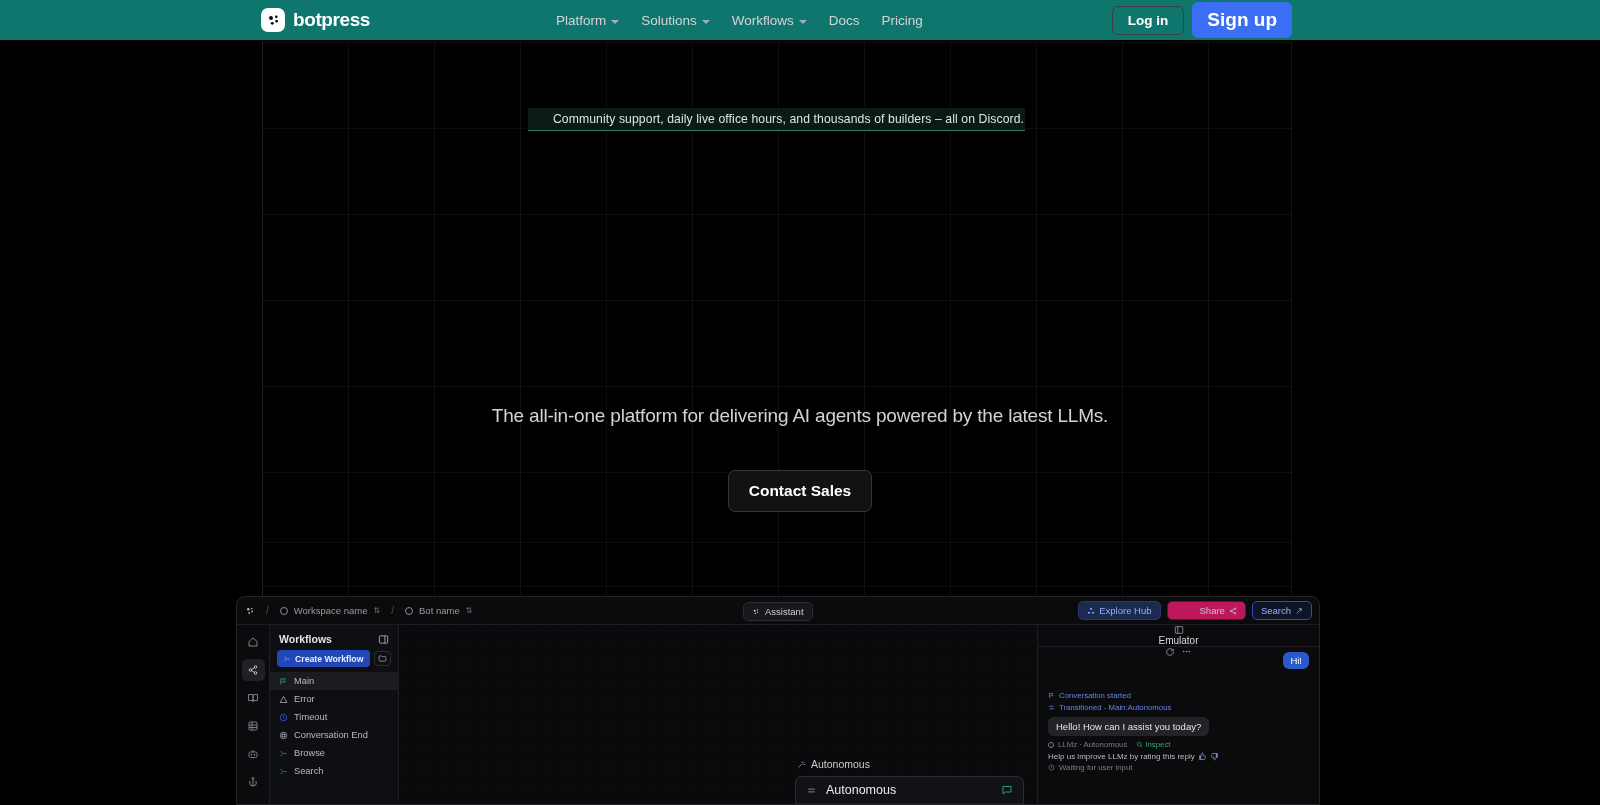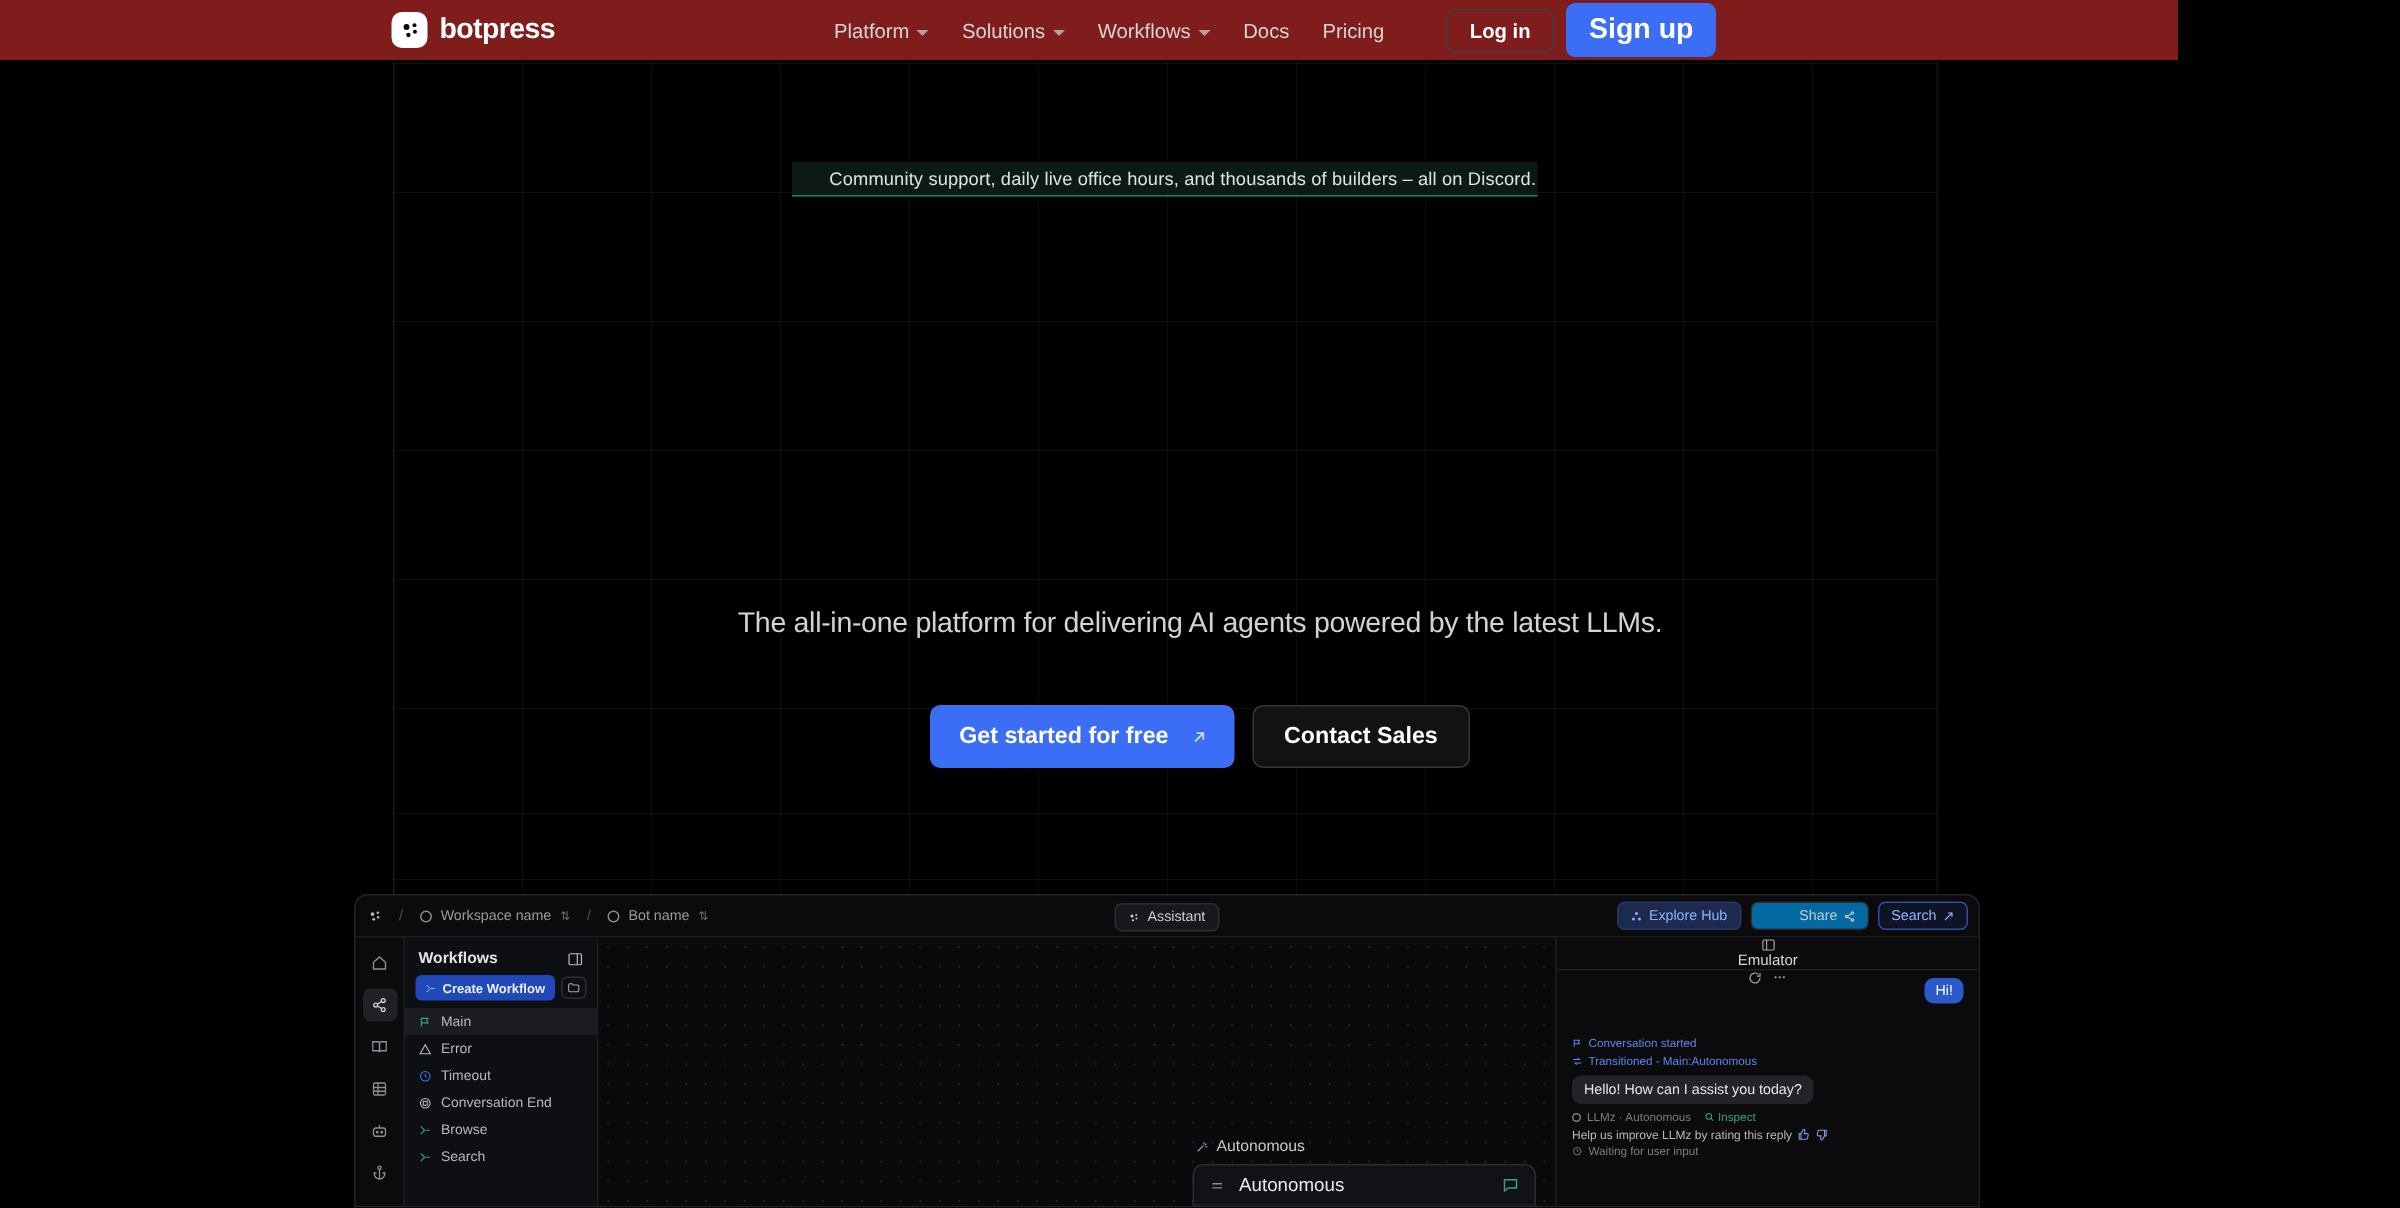--- a/index.html
+++ b/index.html
@@ -25,22 +25,22 @@
     background-image:
       linear-gradient(to right, rgba(255,255,255,.05) 1px, transparent 1px),
       linear-gradient(to bottom, rgba(255,255,255,.05) 1px, transparent 1px);
     background-size: 86px 44px;
     pointer-events: none;
   }
   .vline { position: absolute; top: 42px; width: 1px; height: 560px; background: rgba(255,255,255,.075); }
 
   
   .nav {
-    position: absolute; top: 0; left: 0; width: 1452px; height: 40px;
-    display: flex; align-items: center; z-index: 20; background: #7f1d1d;
+    position: absolute; top: 0; left: 0; width: 1600px; height: 40px;
+    display: flex; align-items: center; z-index: 20; background: #0f766e;
   }
   .brand { position: absolute; left: 261px; display: flex; align-items: center; gap: 8px; }
   .brand-mark {
     width: 24px; height: 24px; border-radius: 7px; background: #fff;
     display: flex; align-items: center; justify-content: center;
   }
   .brand-name { color: #fff; font-size: 19px; font-weight: 700; letter-spacing: -.4px; }
   .nav-links { position: absolute; left: 556px; display: flex; align-items: center; gap: 22px; }
   .nav-link {
     color: #d3d4d6; font-size: 13.5px; display: flex; align-items: flex-end; gap: 5px;
@@ -109,21 +109,21 @@
     display: flex; align-items: center; gap: 5px;
     background: #17181c; border: 1px solid #2a2c31; border-radius: 5px;
     padding: 3px 8px; color: #cfd0d4; font-size: 9.5px; cursor: pointer;
   }
   .top-right { position: absolute; right: 7px; top: 4px; display: flex; align-items: center; gap: 6px; }
   .mini-btn {
     display: flex; align-items: center; gap: 4px; border-radius: 5px;
     padding: 3px 8px; font-size: 9.5px; cursor: pointer; white-space: nowrap;
   }
   .mini-explore { background: #1b2a4d; color: #8fb2ff; border: 1px solid #26396b; }
-  .mini-share { background: #0369a1; color: #c6c7cb; border: 1px solid #2a2c31; padding-left: 32px; }
+  .mini-share { background: #be185d; color: #c6c7cb; border: 1px solid #2a2c31; padding-left: 32px; }
   .mini-publish { background: #1f3a8a33; color: #93b4ff; border: 1px solid #2f4fa8; }
 
   .app-body { position: relative; display: flex; height: 181px; }
 
   .rail {
     width: 33px; border-right: 1px solid #1d1e22; padding-top: 6px;
     display: flex; flex-direction: column; align-items: center; gap: 6px;
   }
   .rail-item {
     width: 23px; height: 22px; border-radius: 5px; display: flex;
@@ -262,29 +262,20 @@
   </div>
 
   <div class="announce">
     <span class="announce-text">Community support, daily live office hours, and thousands of builders – all on Discord.</span>
   </div>
 
 
   <div class="sub">The all-in-one platform for delivering AI agents powered by the latest LLMs.</div>
 
   <div class="cta">
-    <button class="btn-primary">
-      <span>Get started for free</span>
-      <span>
-        <svg width="13" height="13" viewBox="0 0 24 24" fill="none" stroke="#cfdcff" stroke-width="2.2">
-          <path d="M7 17 L17 7"></path>
-            <path d="M9 7 H17 V15"></path>
-        </svg>
-      </span>
-    </button>
     <button class="btn-secondary">Contact Sales</button>
   </div>
 
   <div class="app">
 
     <div class="app-topbar">
       <div class="crumb">
         <span>
           <svg width="10" height="10" viewBox="0 0 24 24">
             <circle cx="8" cy="8" r="3" fill="#b9babf"></circle>

